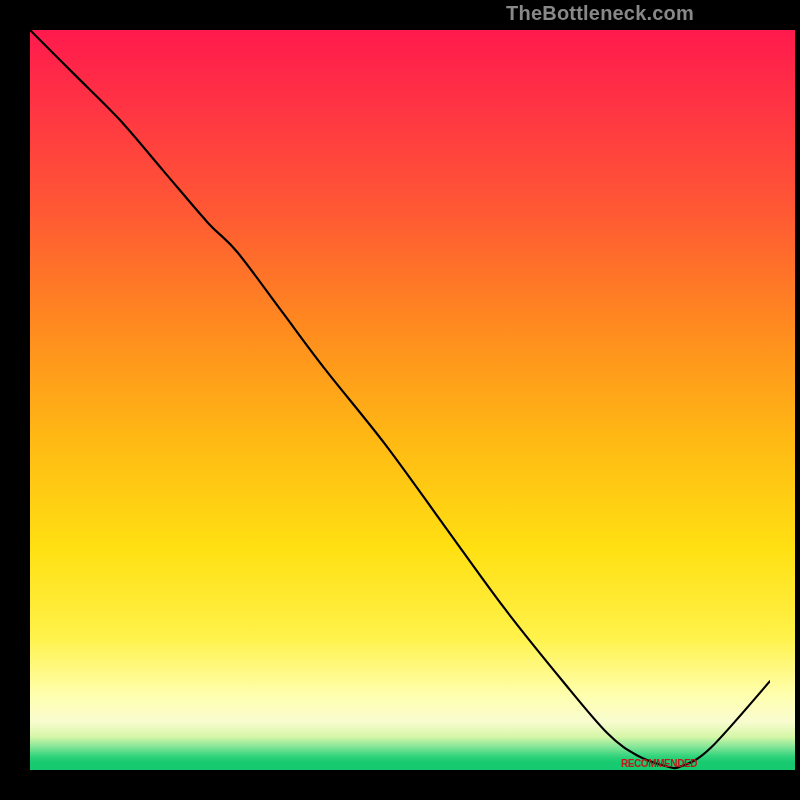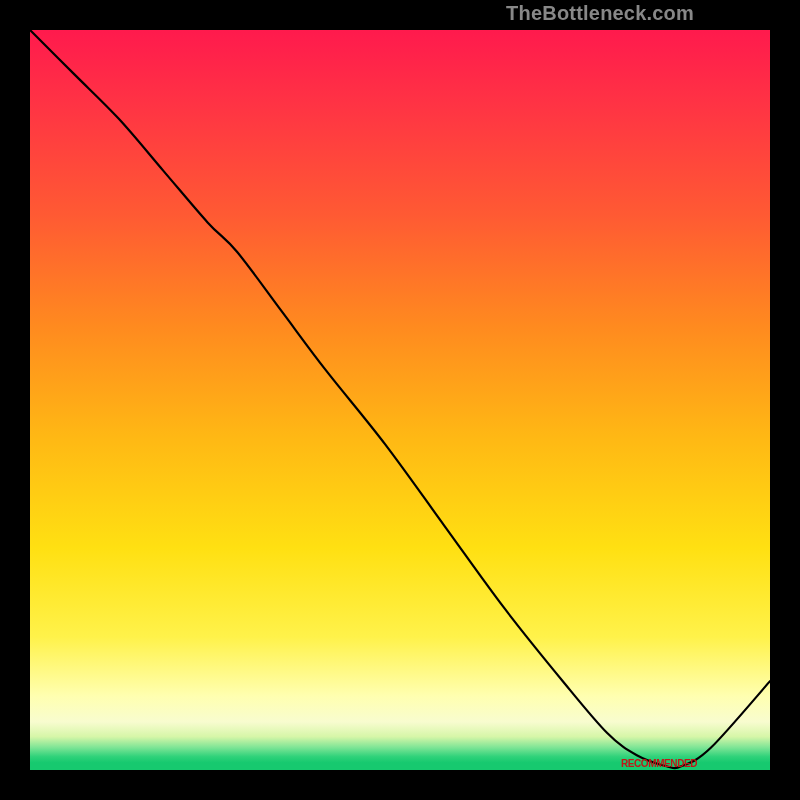--- a/index.html
+++ b/index.html
@@ -46,20 +46,21 @@
         #ffe012 70%,
         #fff24a 82%,
         #ffffb0 90%,
         #f8fccf 93.5%,
         #d6f6a8 95.5%,
         #7be495 97%,
         #2fd27a 98.2%,
         #17c96f 99%,
         #17c96f 100%
       );
+    padding-left: 25px;
   }
   svg.curve {
     position: absolute;
     left: 0;
     top: 0;
     width: 740px;
     height: 740px;
     pointer-events: none;
   }
   svg.curve path {

